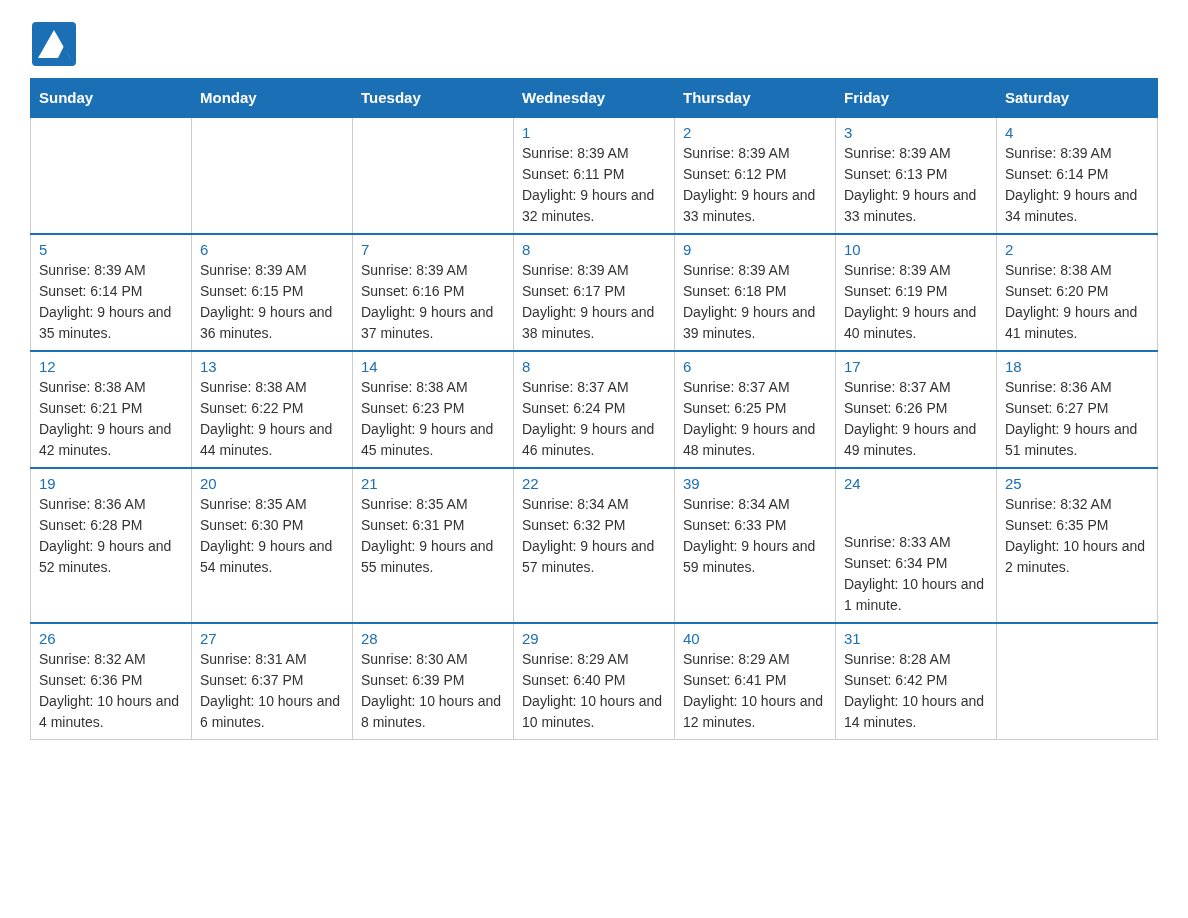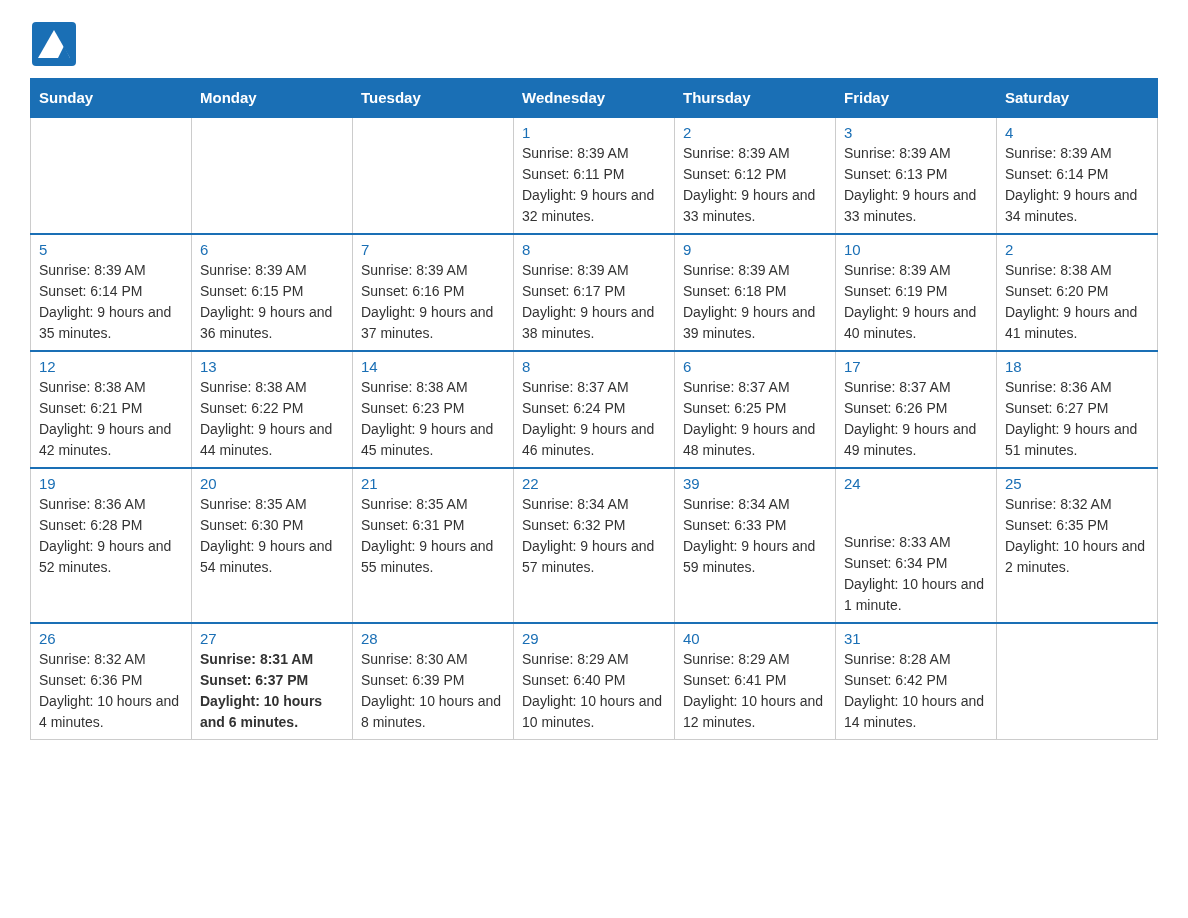--- a/index.html
+++ b/index.html
@@ -274,21 +274,21 @@
       </tr>
       <tr>
         <td>
           <span class="day-number">26</span>
           <div class="day-info" style="white-space: pre-line;">Sunrise: 8:32 AM
 Sunset: 6:36 PM
 Daylight: 10 hours and 4 minutes.</div>
         </td>
         <td>
           <span class="day-number">27</span>
-          <div class="day-info" style="white-space: pre-line; font-weight: bold;">Sunrise: 8:31 AM
+          <div class="day-info" style="white-space: pre-line;">Sunrise: 8:31 AM
 Sunset: 6:37 PM
 Daylight: 10 hours and 6 minutes.</div>
         </td>
         <td>
           <span class="day-number">28</span>
           <div class="day-info" style="white-space: pre-line;">Sunrise: 8:30 AM
 Sunset: 6:39 PM
 Daylight: 10 hours and 8 minutes.</div>
         </td>
         <td>

